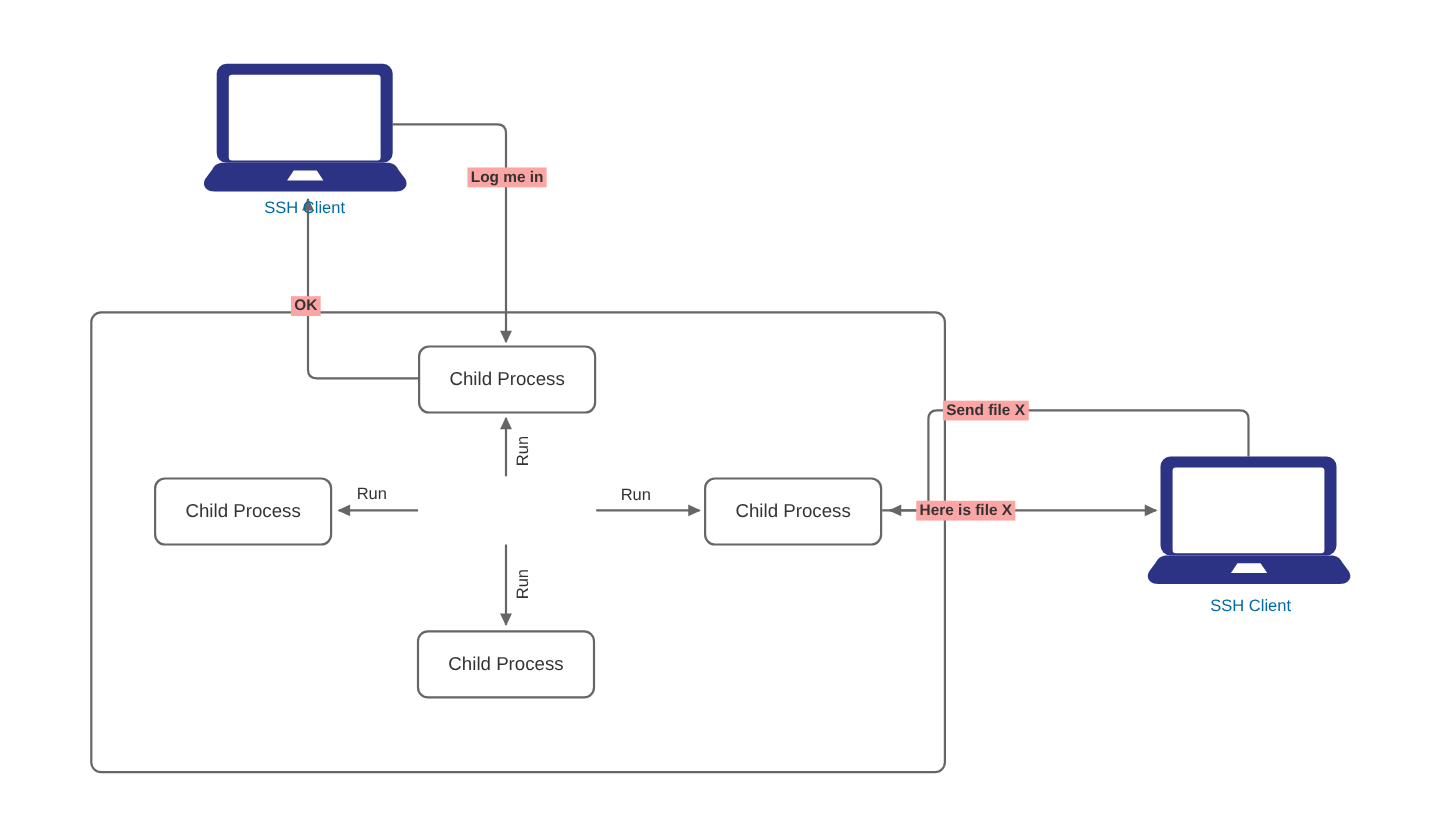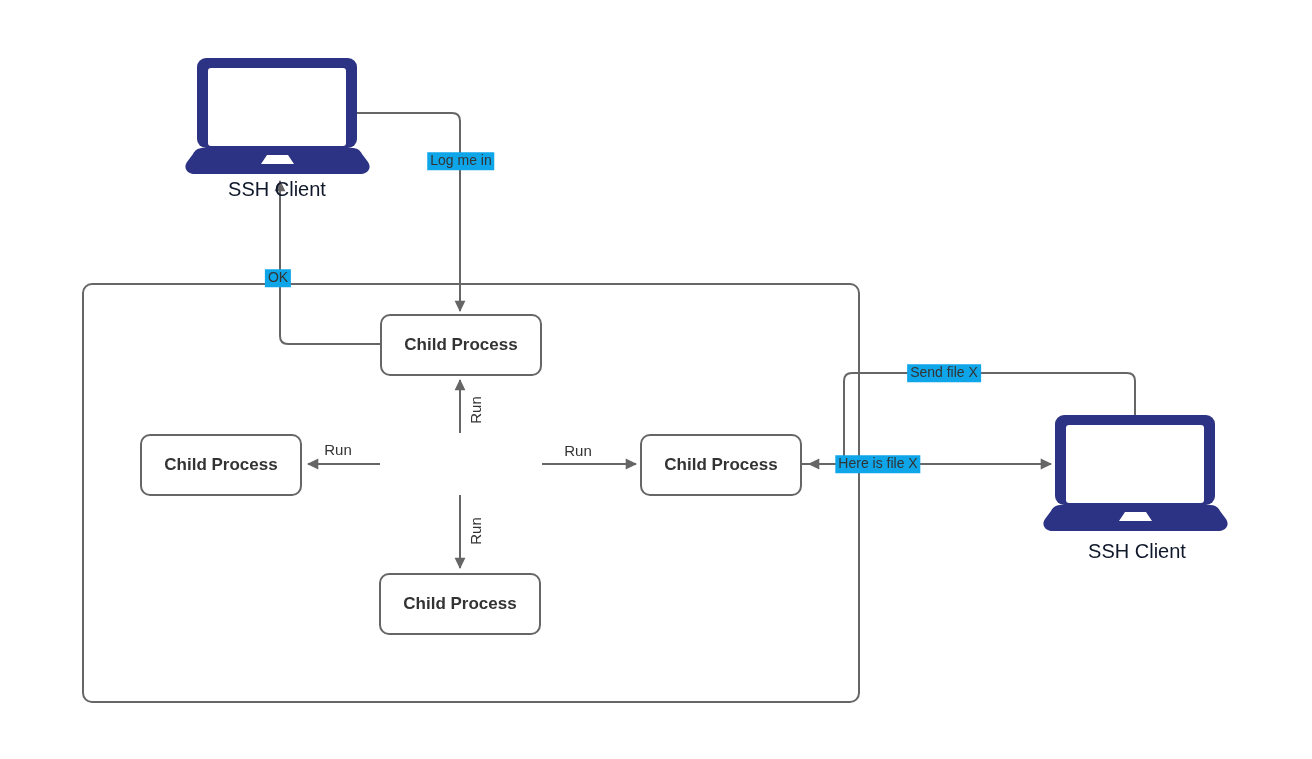--- a/index.html
+++ b/index.html
@@ -10,36 +10,36 @@
   .boundary{
     position:absolute;left:82px;top:283px;width:778px;height:420px;
     border:2.5px solid #666666;border-radius:10px;box-sizing:border-box;
     background:transparent;
   }
   .svglayer{position:absolute;left:0;top:0;}
   .node{
     position:absolute;width:162px;height:62px;box-sizing:border-box;
     border:2.5px solid #666666;border-radius:10px;background:#ffffff;
     display:flex;align-items:center;justify-content:center;
-    font-weight:bold;font-size:17px;color:#333333;white-space:nowrap;
+    font-weight:normal;font-size:17px;color:#333333;white-space:nowrap;
   }
   .elabel{
     position:absolute;transform:translate(-50%,-50%);
-    background:#0ea5e9;padding:0 3px;white-space:nowrap;
-    font-weight:normal;font-size:14px;color:#333333;line-height:1.25;
+    background:#fca5a5;padding:0 3px;white-space:nowrap;
+    font-weight:bold;font-size:14px;color:#333333;line-height:1.25;
   }
   .rlabel{
     position:absolute;transform:translate(-50%,-50%);
     background:#ffffff;padding:0 2px;white-space:nowrap;
     font-weight:normal;font-size:15px;color:#333333;line-height:1.25;
   }
   .rlabel.vert{transform:translate(-50%,-50%) rotate(-90deg);}
   .clabel{
     position:absolute;transform:translate(-50%,-50%);
-    font-weight:normal;font-size:20px;color:#0f172a;white-space:nowrap;
+    font-weight:normal;font-size:15px;color:#0369a1;white-space:nowrap;
   }
   .edge{fill:none;stroke:#666666;stroke-width:2;stroke-linejoin:round;}
 </style>
 </head>
 <body>
 
 <div class="canvas">
 
   <div class="boundary"></div>
 
@@ -88,19 +88,19 @@
   <div class="node" style="left:379px;top:573px">
     <span>Child Process</span>
   </div>
 
   <div class="elabel" style="left:461px;top:161px">Log me in</div>
   <div class="elabel" style="left:278px;top:278px">OK</div>
   <div class="rlabel vert" style="left:476px;top:410px">Run</div>
   <div class="rlabel" style="left:338px;top:450px">Run</div>
   <div class="rlabel" style="left:578px;top:451px">Run</div>
   <div class="rlabel vert" style="left:476px;top:531px">Run</div>
-  <div class="elabel" style="left:944px;top:373px">Send file X</div>
+  <div class="elabel" style="left:896px;top:373px">Send file X</div>
   <div class="elabel" style="left:878px;top:464px">Here is file X</div>
 
   <div class="clabel" style="left:277px;top:189px">SSH Client</div>
   <div class="clabel" style="left:1137px;top:551px">SSH Client</div>
 
 </div>
 
 </body></html>

